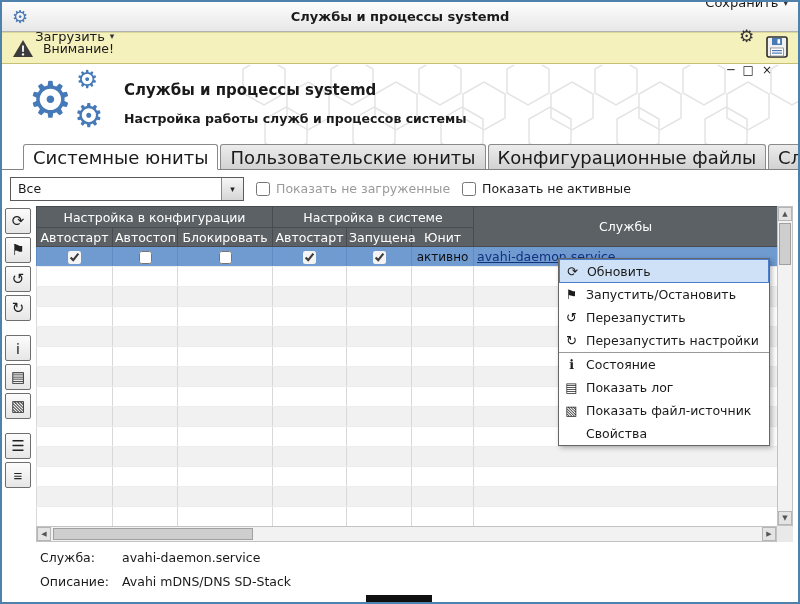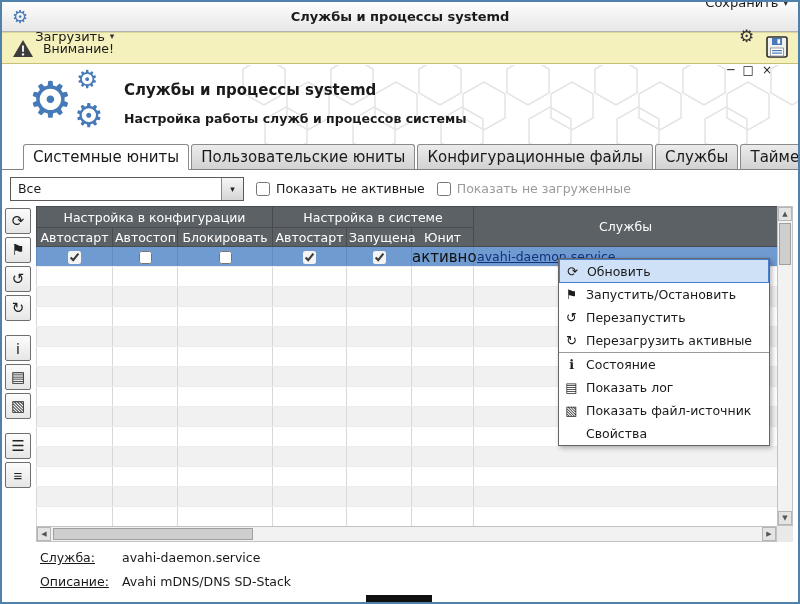--- a/index.html
+++ b/index.html
@@ -37,21 +37,21 @@
   .logo .g3 { position:absolute; left:46px; top:32px; font-size:33px; line-height:1; }
   .header-text { position:absolute; left:122px; top:16px; z-index:1; }
   .header-title { font-size:15px; font-weight:bold; }
   .header-sub { font-size:12.5px; font-weight:bold; margin-top:12px; }
 
   
   .tabs { position:absolute; left:0; top:142px; right:0; height:26px; padding-left:21px;
     display:flex; align-items:flex-end; border-bottom:1px solid #828282; background:#fff; }
   .tab { height:24px; display:flex; align-items:center; padding:12px 9px; margin-right:2px;
     background:linear-gradient(#ececec,#d2d2d2); border:1px solid #8a8a8a; border-bottom:none;
-    border-radius:3px 3px 0 0; font-size:15px; cursor:default; white-space:nowrap; }
+    border-radius:3px 3px 0 0; font-size:18px; cursor:default; white-space:nowrap; }
   .tab.active { background:#fff; height:26px; margin-bottom:-1px; border-bottom:1px solid #fff; }
 
   
   .filterbar { position:absolute; left:0; top:169px; right:0; height:35px;
     display:flex; align-items:center; padding:0 8px; gap:12px; background:#fff; }
   .select { width:234px; height:24px; border:1px solid #5a5a5a; background:#fff;
     display:flex; align-items:center; padding-left:7px; font-size:12.5px; cursor:default; }
   .select-arrow-btn { margin-left:auto; width:22px; height:22px; border-left:1px solid #888;
     background:linear-gradient(#f6f6f6,#d5d5d5); display:flex; align-items:center; justify-content:center;
     font-size:9px; color:#222; }
@@ -72,21 +72,21 @@
   .table-area { position:absolute; left:34px; top:0; width:757px; height:412px; }
   table { border-collapse:collapse; table-layout:fixed; width:741px; font-size:12.5px; }
   thead th { background:#5c6165; color:#fff; font-weight:normal; border:1px solid #484c50; padding:0 2px; }
   .group-row th { height:21px; }
   .col-row th { height:19px; }
   tbody td { height:20px; border-left:1px solid #d8d8d8; border-right:1px solid #d8d8d8;
     border-bottom:1px solid #ececec; padding:0; text-align:center; }
   tbody.empty-rows tr:nth-child(even) td { background:#f1f1f1; }
   tr.selected-row td { background:#6f9bd1; border-left-color:#5f8cc2; border-right-color:#5f8cc2; }
   tr.selected-row td.service-cell { text-align:left; padding-left:3px; }
-  .unit-state { font-size:15px; color:#101010; }
+  .unit-state { font-size:12px; color:#101010; }
   .service-link { color:#14317e; text-decoration:underline; cursor:pointer; }
   td input[type=checkbox] { width:13px; height:13px; accent-color:#f4f4f4; vertical-align:middle; }
 
   
   .vscroll { position:absolute; right:0; top:0; width:16px; height:320px; background:#f2f2f2; border:1px solid #c2c2c2; }
   .hscroll { position:absolute; left:0; top:320px; width:741px; height:16px; background:#f2f2f2; border:1px solid #c2c2c2; }
   .scroll-btn { position:absolute; width:14px; height:14px; background:#e4e4e4; border:1px solid #b5b5b5;
     display:flex; align-items:center; justify-content:center; font-size:7px; color:#555; }
   .vscroll .up { left:0; top:0; }
   .vscroll .down { left:0; bottom:0; }
@@ -102,21 +102,21 @@
   .menu-item { height:23px; display:flex; align-items:center; gap:6px; padding:0 6px 0 4px;
     font-size:12.5px; cursor:default; }
   .menu-item .mi { width:17px; text-align:center; font-size:13px; color:#1c1c1c; }
   .menu-item.highlighted { background:#cfe1f7; border:1px solid #4a7fd0; height:24px; }
   .menu-sep { border-top:1px solid #9a9a9a; }
 
   
   .footer { position:absolute; left:0; top:543px; right:0; height:50px; padding:5px 0 0 38px;
     font-size:12.5px; background:#fff; }
   .footer .frow { display:flex; margin-bottom:9px; }
-  .footer .flbl { width:82px;text-decoration:underline; }
+  .footer .flbl { width:82px; }
 
   .grip { position:absolute; left:364px; bottom:0; width:66px; height:7px; background:#101010; }
 </style>
 </head>
 <body>
 
 <div class="window">
 
   <div class="titlebar">
     <div class="titlebar-title">Службы и процессы systemd</div>
@@ -212,27 +212,27 @@
     <div class="tab">
         <span>Таймеры</span>
       </div>
   </div>
 
   <div class="filterbar">
     <div class="select">
       <span>Все</span>
       <span class="select-arrow-btn">▾</span>
     </div>
+    <label class="chk disabled">
+      <input type="checkbox" style="">
+      <span>Показать не загруженные</span>
+    </label>
     <label class="chk">
       <input type="checkbox" style="">
       <span>Показать не активные</span>
-    </label>
-    <label class="chk disabled">
-      <input type="checkbox" style="">
-      <span>Показать не загруженные</span>
     </label>
   </div>
 
   <div class="main">
 
     <div class="toolbar">
       <button class="tool-btn">
           <span>⟳</span>
         </button>
       <button class="tool-btn">
@@ -450,21 +450,21 @@
     <div class="menu-item">
       <span class="mi">⚑</span>
       <span>Запустить/Остановить</span>
     </div>
     <div class="menu-item">
       <span class="mi">↺</span>
       <span>Перезапустить</span>
     </div>
     <div class="menu-item">
       <span class="mi">↻</span>
-      <span>Перезагрузить активные</span>
+      <span>Перезапустить настройки</span>
     </div>
     <div class="menu-sep"></div>
     <div class="menu-item">
       <span class="mi">ℹ</span>
       <span>Состояние</span>
     </div>
     <div class="menu-item">
       <span class="mi">▤</span>
       <span>Показать лог</span>
     </div>

